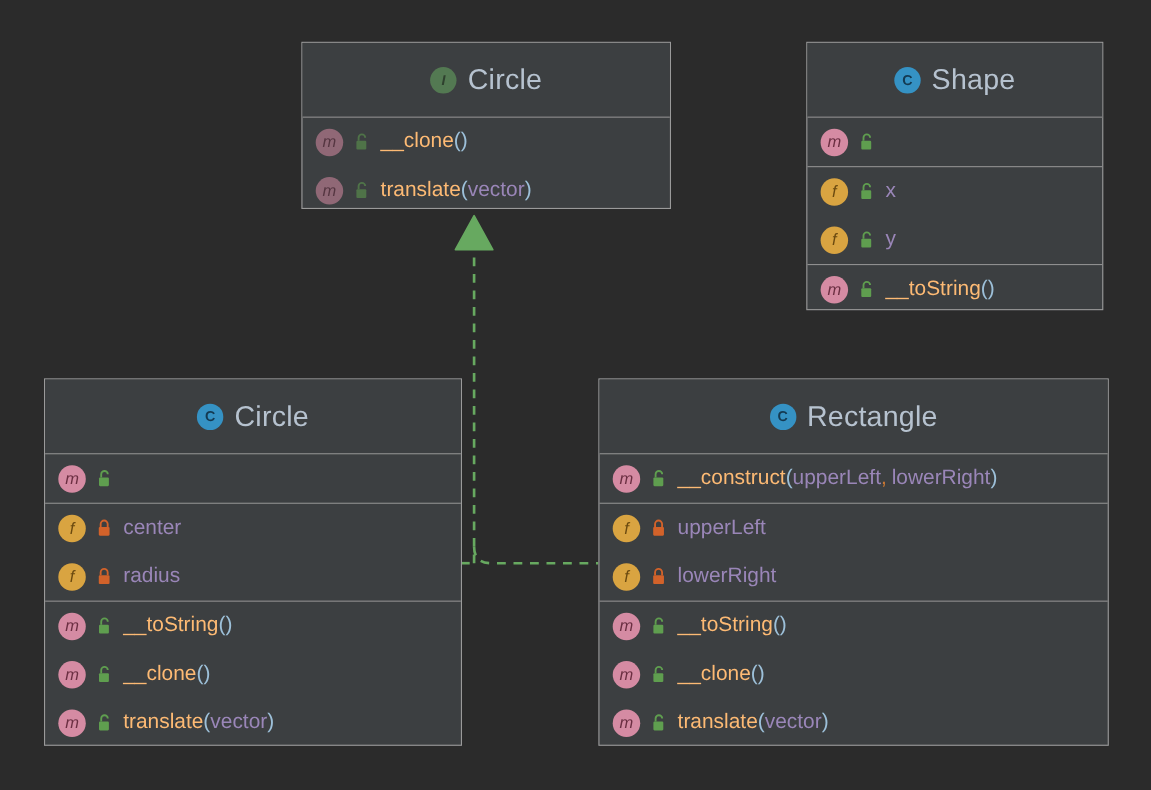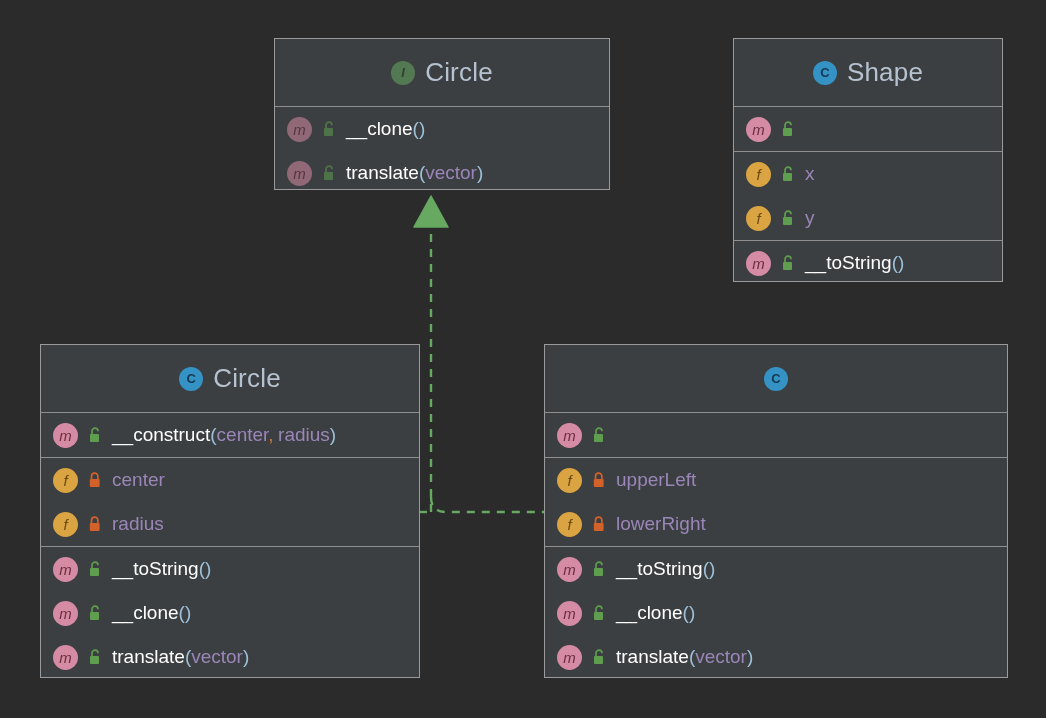--- a/index.html
+++ b/index.html
@@ -108,21 +108,21 @@
 
   
   .lock {
     width: 18px;
     height: 18px;
     flex: 0 0 auto;
     display: block;
   }
 
   
-  .m-name   { color: #ffffff; font-size: 19px; }
+  .m-name   { color: #fdba74; font-size: 19px; }
   .m-paren  { color: #9dc0d9; font-size: 19px; }
   .m-param  { color: #9a86b8; font-size: 19px; }
   .m-comma  { color: #cc7832; font-size: 19px; }
   .f-name   { color: #9a86b8; font-size: 19px; }
 
   .dim { opacity: 0.55; }
 
   
   #connector {
     position: absolute;
@@ -224,21 +224,20 @@
       <span class="badge-class">C</span>
       <span class="uml-title">Circle</span>
     </div>
     <div class="uml-section">
       <div class="uml-row">
         <span class="badge badge-m">m</span>
         <svg class="lock" viewBox="0 0 18 18">
           <path d="M6 8 V5.2 A3 3 0 0 1 12 5.2" fill="none" stroke="#5f9e4f" stroke-width="1.7"></path>
           <rect x="4" y="8" width="9" height="8" rx="1" fill="#5f9e4f"></rect>
         </svg>
-        <span><span class="m-name">__construct</span><span class="m-paren">(</span><span class="m-param">center</span><span class="m-comma">,</span> <span class="m-param">radius</span><span class="m-paren">)</span></span>
       </div>
     </div>
     <div class="uml-section">
       <div class="uml-row">
         <span class="badge badge-f">f</span>
         <svg class="lock" viewBox="0 0 18 18">
           <path d="M5.5 8 V5.4 A3.2 3.2 0 0 1 11.9 5.4 V8" fill="none" stroke="#d2622a" stroke-width="1.7"></path>
           <rect x="3.8" y="8" width="9.8" height="8" rx="1" fill="#d2622a"></rect>
         </svg>
         <span class="f-name">center</span>
@@ -276,28 +275,30 @@
           <rect x="4" y="8" width="9" height="8" rx="1" fill="#5f9e4f"></rect>
         </svg>
         <span><span class="m-name">translate</span><span class="m-paren">(</span><span class="m-param">vector</span><span class="m-paren">)</span></span>
       </div>
     </div>
   </div>
 
   <div class="uml-box" style="left:544px; top:344px; width:464px; height:334px;">
     <div class="uml-header">
       <span class="badge-class">C</span>
-    </div>
-    <div class="uml-section">
-      <div class="uml-row">
-        <span class="badge badge-m">m</span>
-        <svg class="lock" viewBox="0 0 18 18">
-          <path d="M6 8 V5.2 A3 3 0 0 1 12 5.2" fill="none" stroke="#5f9e4f" stroke-width="1.7"></path>
-          <rect x="4" y="8" width="9" height="8" rx="1" fill="#5f9e4f"></rect>
-        </svg>
+      <span class="uml-title">Rectangle</span>
+    </div>
+    <div class="uml-section">
+      <div class="uml-row">
+        <span class="badge badge-m">m</span>
+        <svg class="lock" viewBox="0 0 18 18">
+          <path d="M6 8 V5.2 A3 3 0 0 1 12 5.2" fill="none" stroke="#5f9e4f" stroke-width="1.7"></path>
+          <rect x="4" y="8" width="9" height="8" rx="1" fill="#5f9e4f"></rect>
+        </svg>
+        <span><span class="m-name">__construct</span><span class="m-paren">(</span><span class="m-param">upperLeft</span><span class="m-comma">,</span> <span class="m-param">lowerRight</span><span class="m-paren">)</span></span>
       </div>
     </div>
     <div class="uml-section">
       <div class="uml-row">
         <span class="badge badge-f">f</span>
         <svg class="lock" viewBox="0 0 18 18">
           <path d="M5.5 8 V5.4 A3.2 3.2 0 0 1 11.9 5.4 V8" fill="none" stroke="#d2622a" stroke-width="1.7"></path>
           <rect x="3.8" y="8" width="9.8" height="8" rx="1" fill="#d2622a"></rect>
         </svg>
         <span class="f-name">upperLeft</span>

